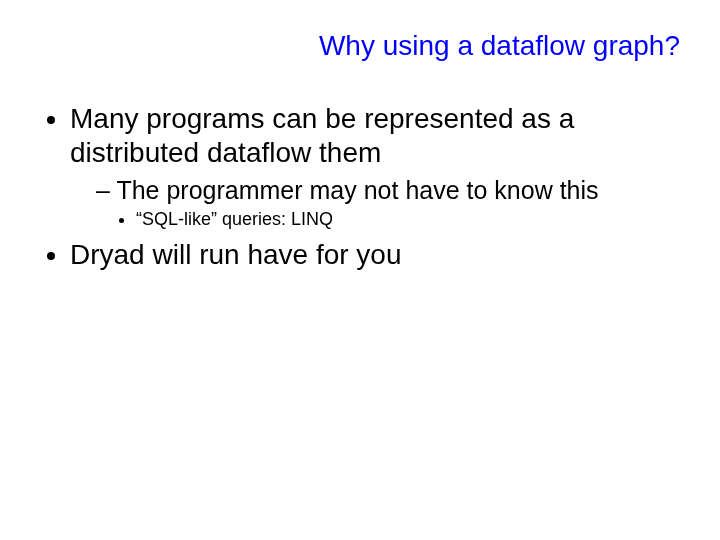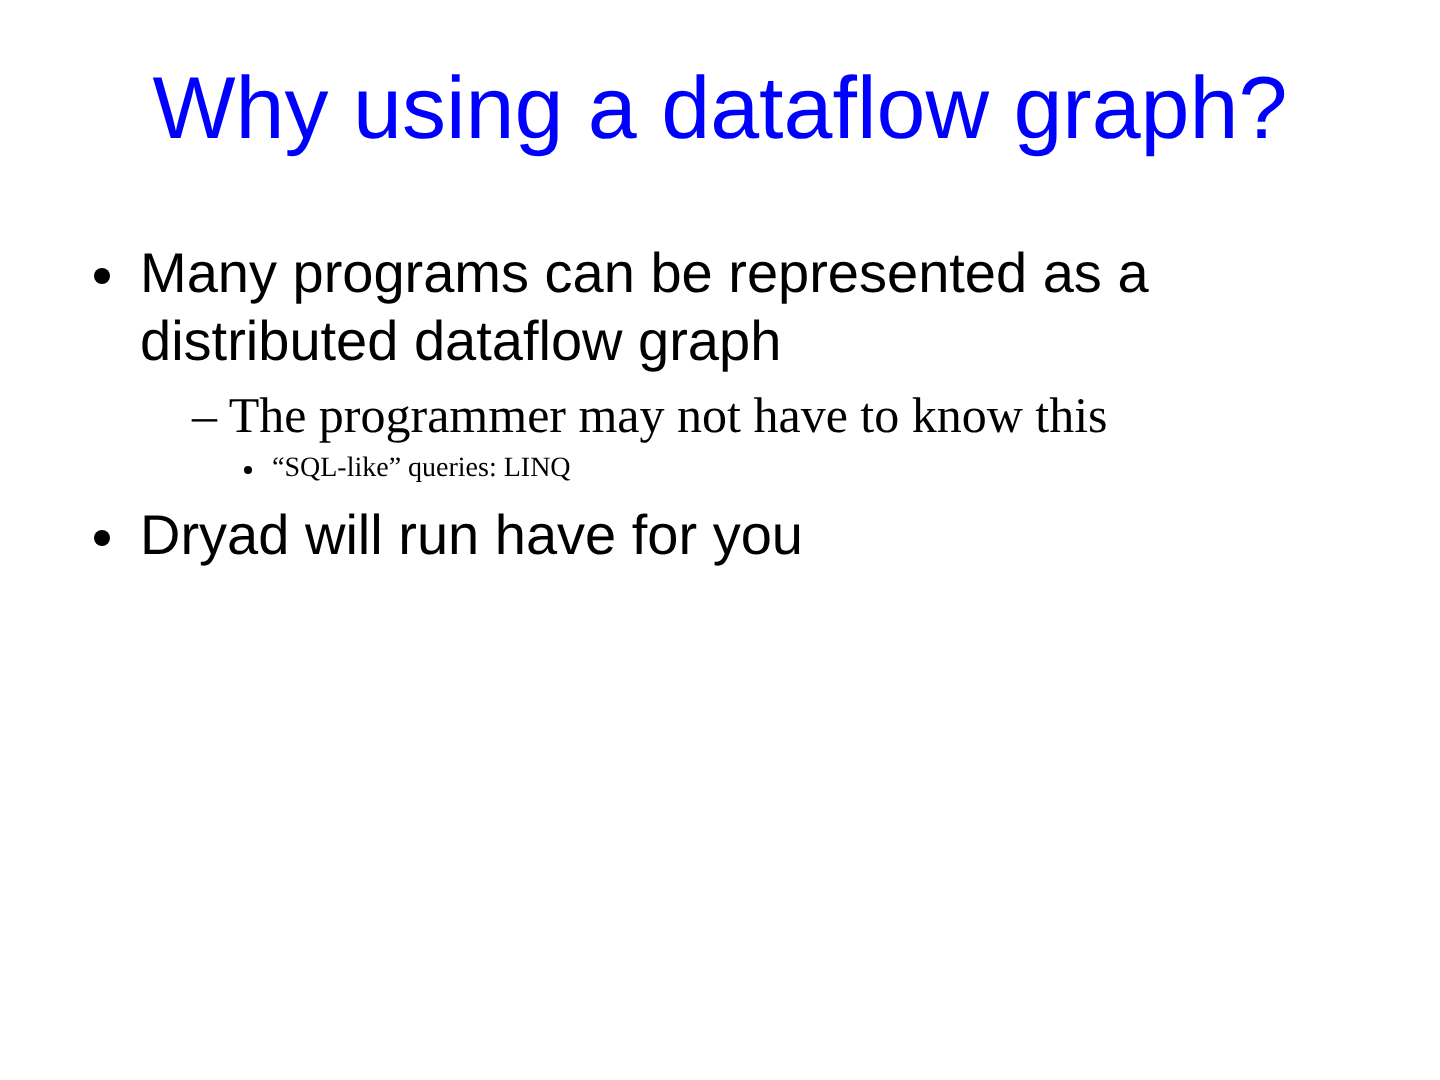--- a/index.html
+++ b/index.html
@@ -11,22 +11,22 @@
     font-family: Arial, Helvetica, sans-serif;
     color: #000000;
   }
   .slide {
     box-sizing: border-box;
     width: 720px;
     height: 540px;
     padding: 30px 40px 40px 40px;
   }
   .title {
-    text-align: center;
-    font-size: 44px;
+    text-align: right;
+    font-size: 28px;
     color: #0000ff;
     margin: 0 0 40px 0;
     font-weight: normal;
   }
   ul.level1 {
     list-style-type: disc;
     font-size: 28px;
     margin: 0;
     padding-left: 30px;
   }
@@ -39,41 +39,40 @@
     font-size: 25px;
     margin: 6px 0 6px 0;
     padding-left: 26px;
   }
   ul.level2 > li::before {
     content: "– ";
   }
   ul.level2 > li {
     margin-bottom: 4px;
     line-height: 1.25;
-    font-family: Liberation Serif, serif;
   }
   ul.level3 {
     list-style-type: disc;
-    font-size: 14px;
+    font-size: 18px;
     margin: 2px 0 6px 0;
     padding-left: 40px;
   }
   ul.level3 > li {
     line-height: 1.3;
   }
 </style>
 </head>
 <body>
 
 <div class="slide">
   <h1 class="title">Why using a dataflow graph?</h1>
 
   <ul class="level1">
     <li>
-      <span>Many programs can be represented as a distributed dataflow graph</span>
+      <span>Many programs can be represented as a distributed dataflow them</span>
       <ul class="level2">
         <li>
           <span>The programmer may not have to know this</span>
           <ul class="level3">
             <li>
               <span>“SQL-like” queries: LINQ</span>
             </li>
           </ul>
         </li>
       </ul>

